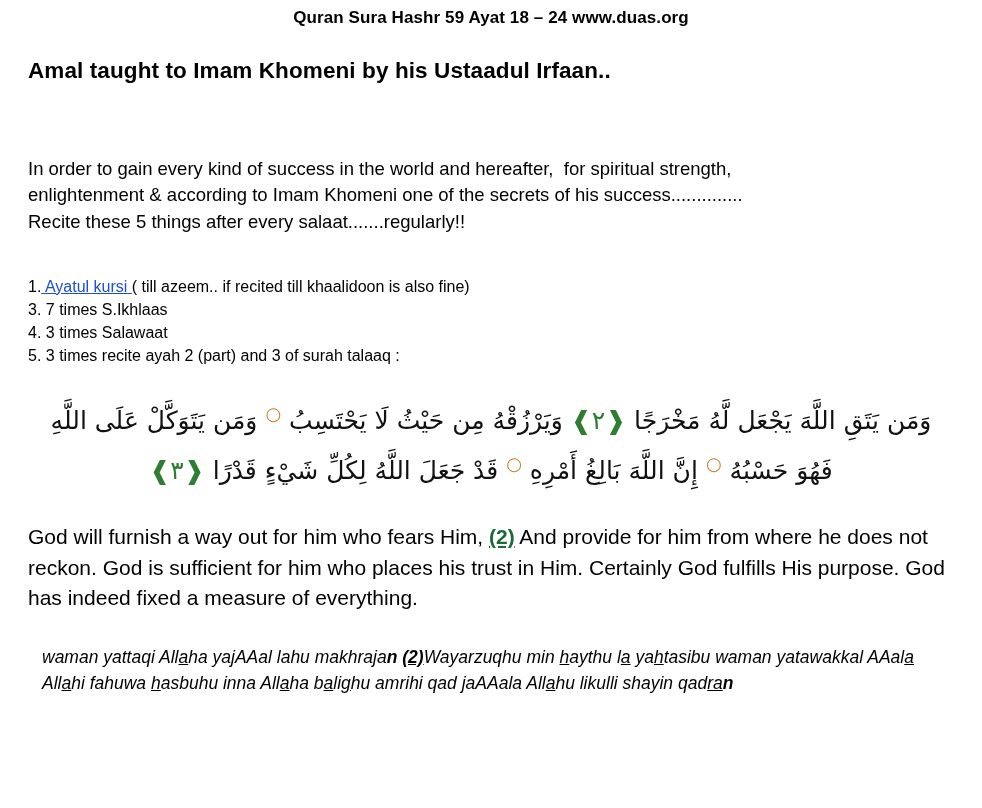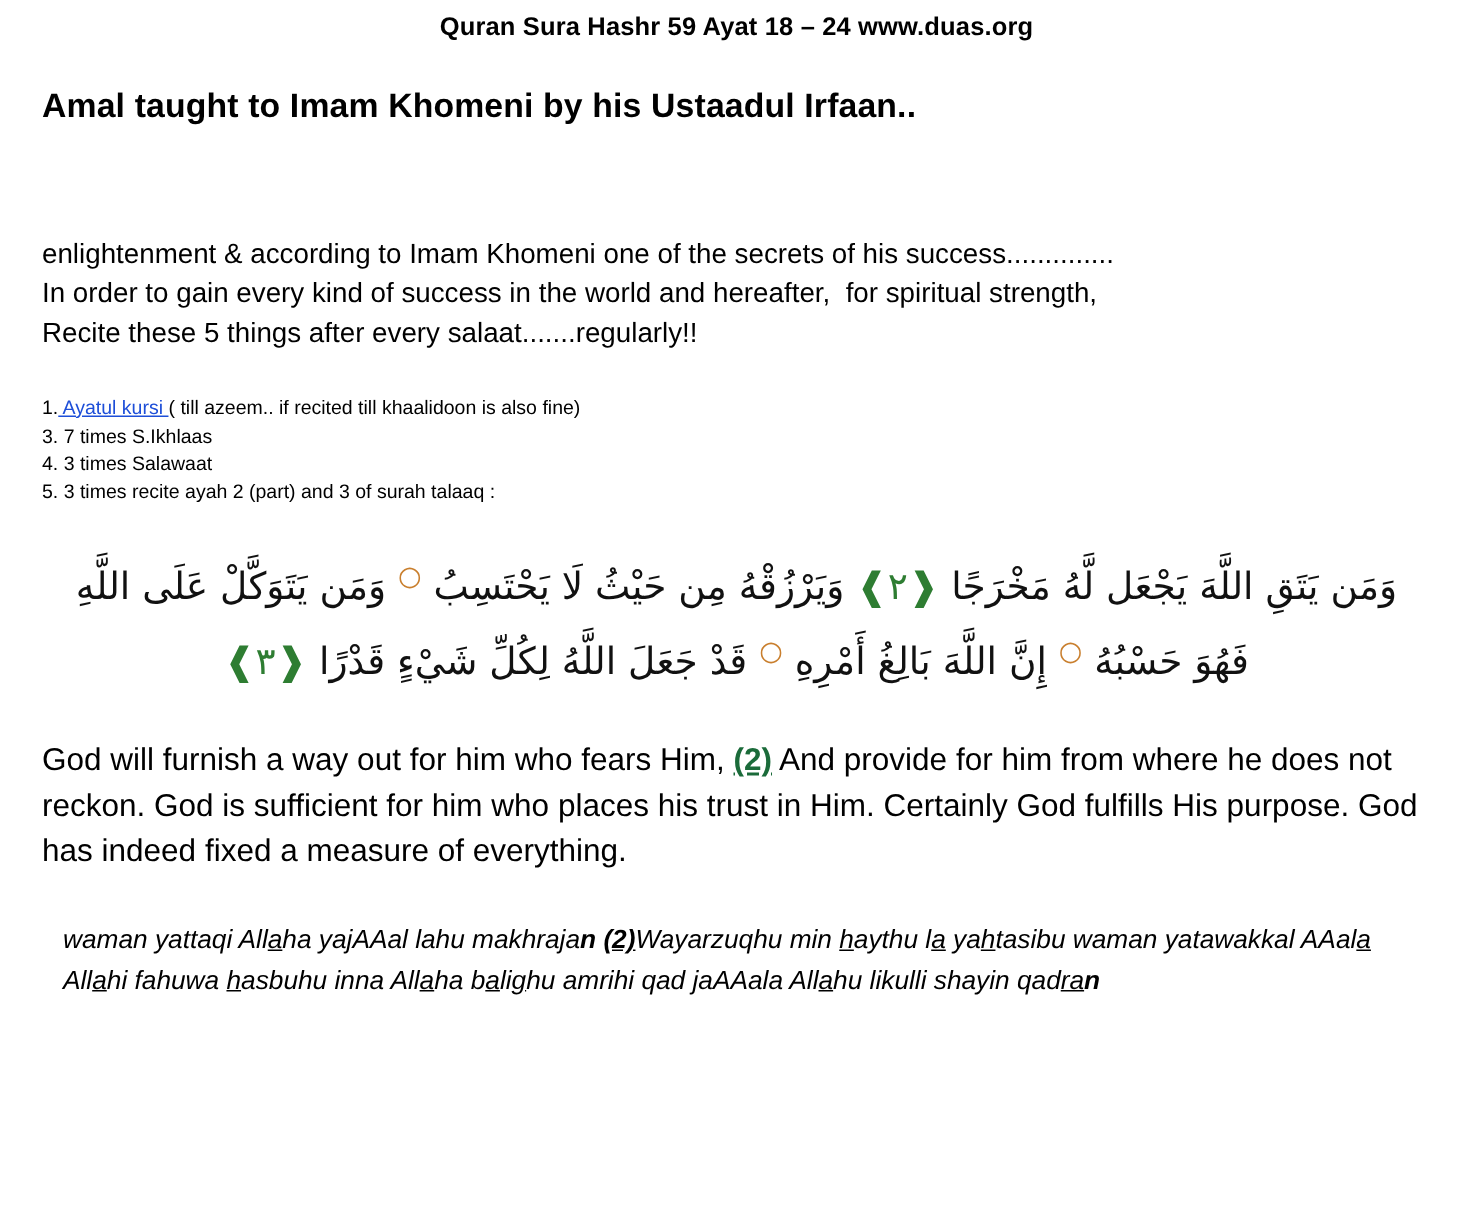--- a/index.html
+++ b/index.html
@@ -36,22 +36,22 @@
   }
   .intro {
     margin-top: 72px;
     font-size: 18.5px;
     line-height: 1.42;
   }
   .intro div {
     white-space: pre-wrap;
   }
   .list {
-    margin-top: 28px;
-    font-size: 13px;
+    margin-top: 40px;
+    font-size: 16px;
     line-height: 1.45;
   }
   .list .item {
     white-space: pre-wrap;
   }
   a.doc-link {
     color: #1d4ed8;
     text-decoration: underline;
   }
   .arabic {
@@ -104,22 +104,22 @@
 </head>
 <body>
 
 <div class="page">
 
   <div class="header-line">Quran Sura Hashr 59 Ayat 18 – 24 www.duas.org</div>
 
   <div class="main-title">Amal taught to Imam Khomeni by his Ustaadul Irfaan..</div>
 
   <div class="intro">
+    <div>In order to gain every kind of success in the world and hereafter,  for spiritual strength,</div>
     <div>enlightenment &amp; according to Imam Khomeni one of the secrets of his success..............</div>
-    <div>In order to gain every kind of success in the world and hereafter,  for spiritual strength,</div>
     <div>Recite these 5 things after every salaat.......regularly!!</div>
   </div>
 
   <div class="list">
     <div class="item"><span>1.</span><a class="doc-link" href="#"> Ayatul kursi </a><span>( till azeem.. if recited till khaalidoon is also fine)</span></div>
     <div class="item">3. 7 times S.Ikhlaas</div>
     <div class="item">4. 3 times Salawaat</div>
     <div class="item">5. 3 times recite ayah 2 (part) and 3 of surah talaaq :</div>
   </div>
 

